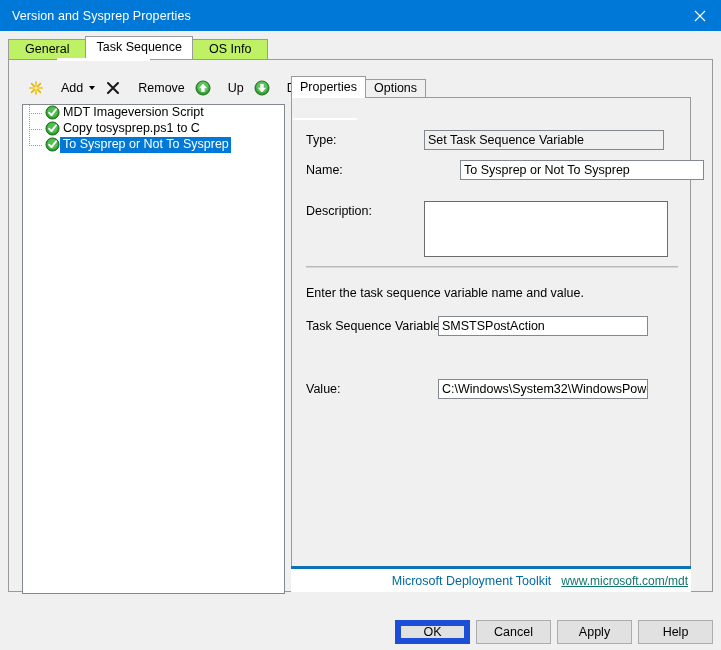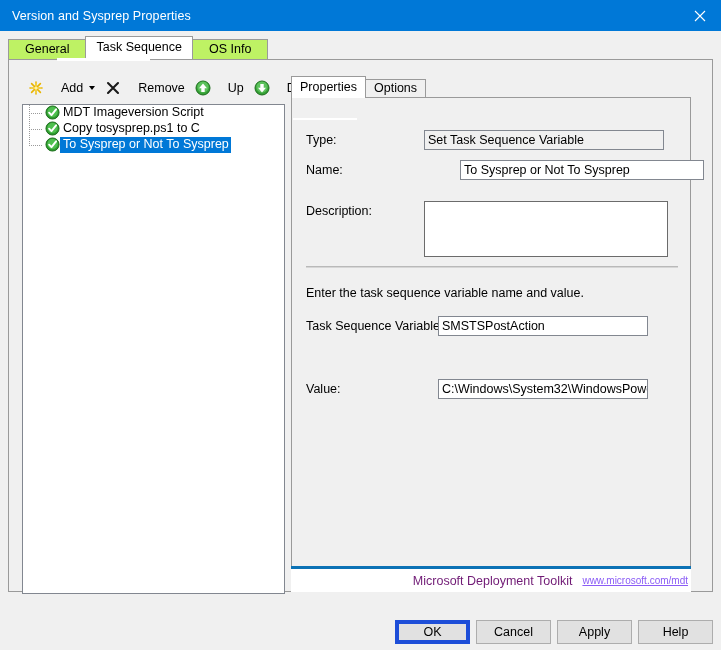--- a/index.html
+++ b/index.html
@@ -318,27 +318,27 @@
     width: 400px; height: 23px;
     background: #ffffff;
     display: flex;
     align-items: center;
     justify-content: flex-end;
     padding-right: 3px;
     box-sizing: border-box;
   }
   .brandtext {
     font-size: 12.5px;
-    color: #701a75;
+    color: #0369a1;
     margin-right: 10px;
     white-space: nowrap;
   }
   .brandlink {
-    font-size: 10px;
-    color: #8b5cf6;
+    font-size: 12px;
+    color: #0f766e;
     text-decoration: underline;
     white-space: nowrap;
     cursor: pointer;
     text-align: right;
   }
 
   
   .btnrow {
     position: absolute;
     left: 395px; top: 620px;
@@ -356,21 +356,21 @@
     border: 1px solid #adadad;
     font-family: "Liberation Sans", sans-serif;
     font-size: 12.5px;
     color: #000;
     display: flex;
     align-items: center;
     justify-content: center;
     cursor: default;
   }
   .dlgbtn.default {
-    border: 4px solid #1d4ed8;
+    border: 6px solid #1d4ed8;
   }
   .dlgbtn:last-child { margin-right: 0; }
 </style>
 </head>
 <body>
 
 <div class="window">
 
   <div class="titlebar">
     <span class="titlebar-title">Version and Sysprep Properties</span>

